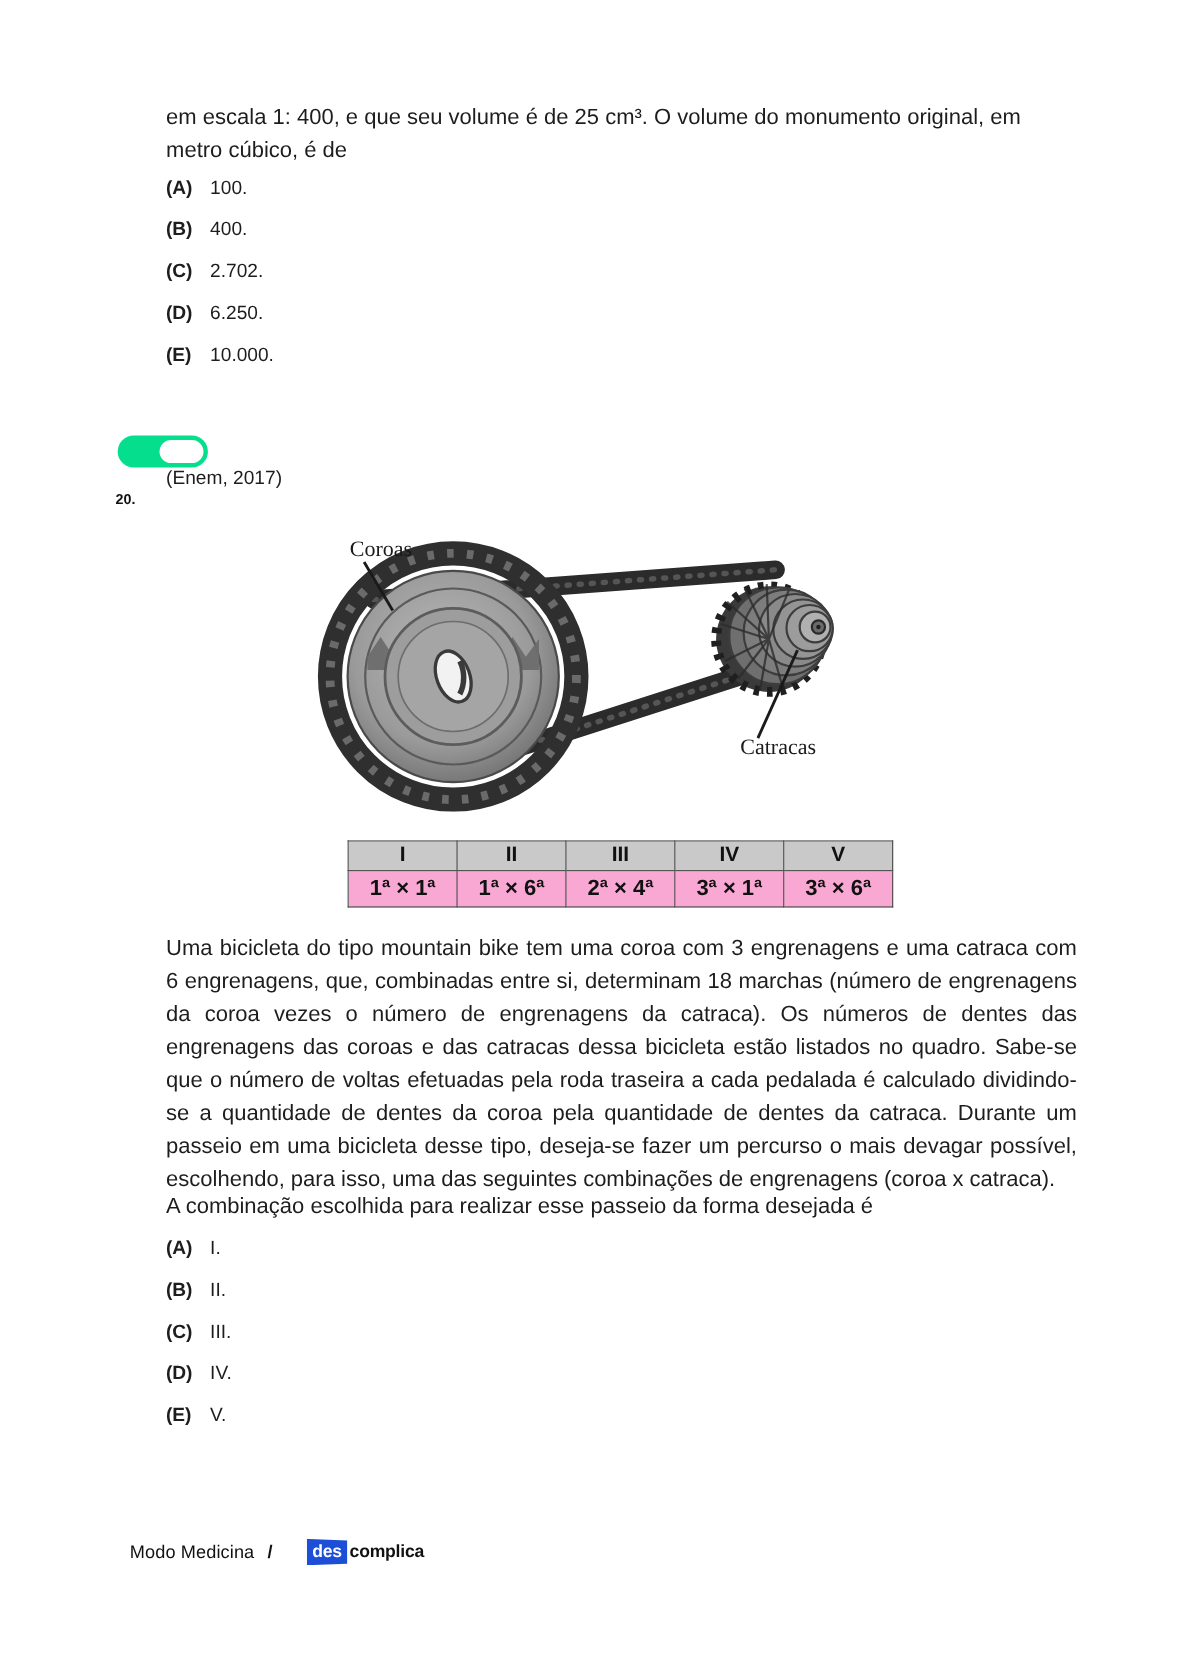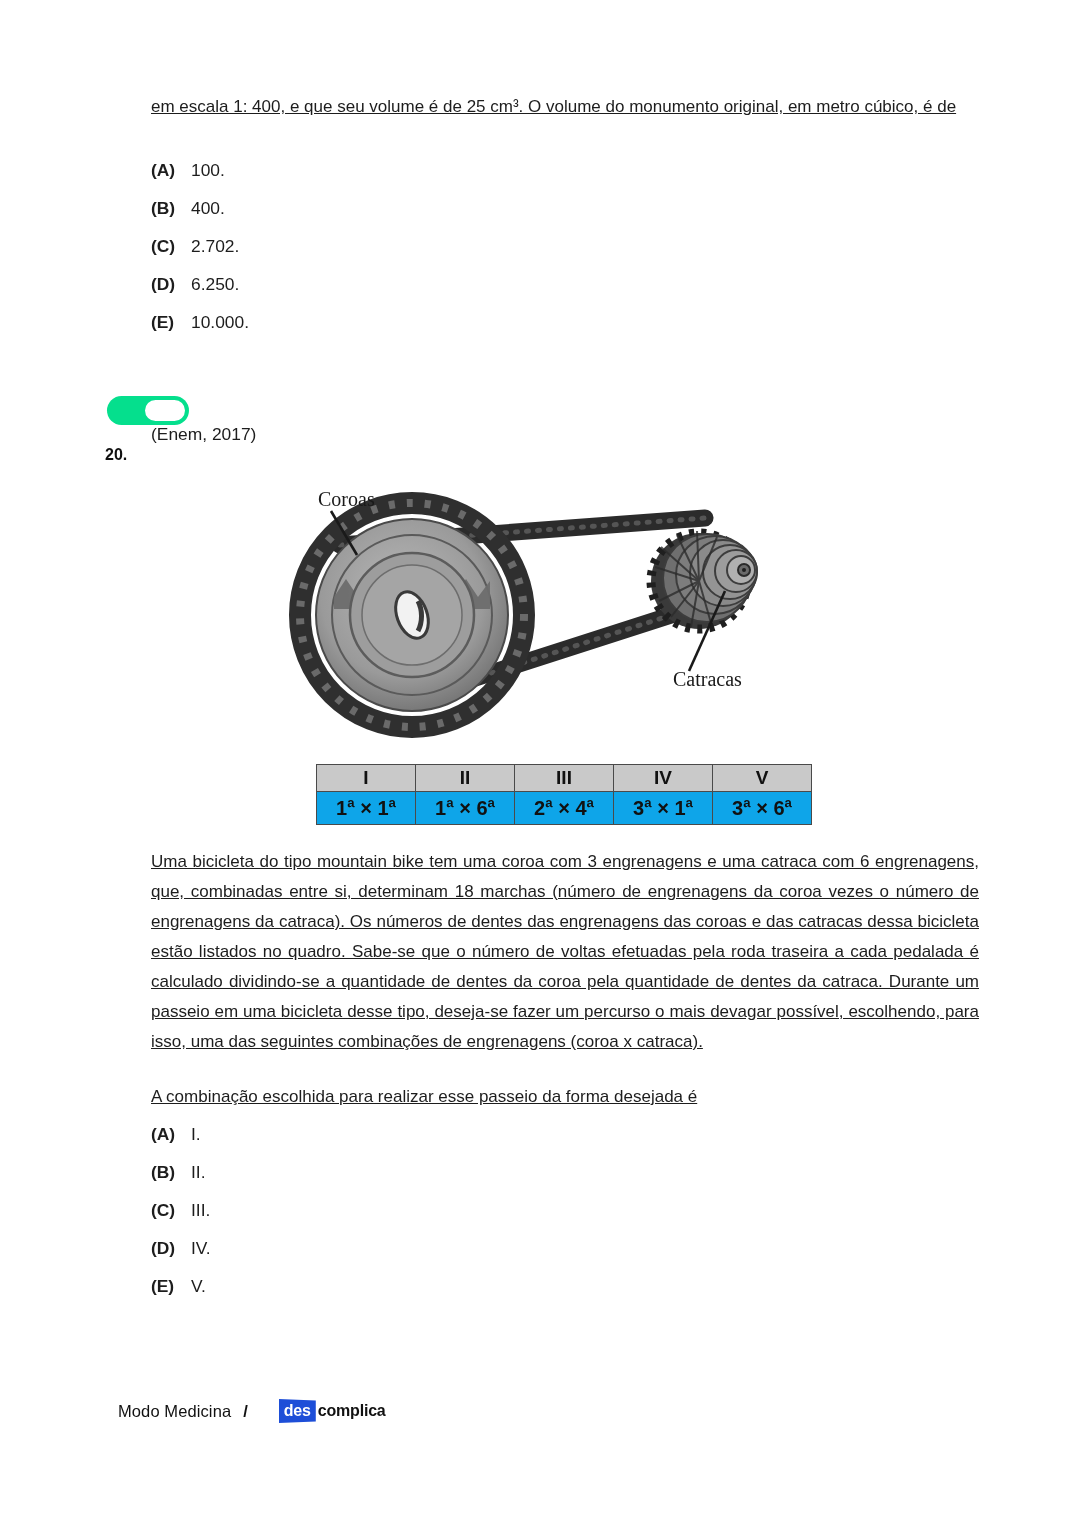--- a/index.html
+++ b/index.html
@@ -24,26 +24,25 @@
   }
 
   
   .text-col {
     position: absolute;
     left: 151px;
     width: 828px;
   }
 
   .para {
-    font-size: 17px;
+    font-size: 20px;
     line-height: 30px;
     color: #1d1d1d;
     text-align: justify;
     margin: 0;
-    text-decoration: underline;
   }
   .para.lead { text-align: left; }
 
   
   .alt-list {
     position: absolute;
     left: 151px;
     width: 500px;
   }
   .alt {
@@ -84,21 +83,21 @@
     background: #ffffff;
     border: 2px solid #05DF8D;
     box-sizing: border-box;
   }
 
   
   .q-number {
     position: absolute;
     left: 105px;
     top: 446px;
-    font-size: 16px;
+    font-size: 13px;
     font-weight: bold;
     color: #111;
   }
   .q-source {
     position: absolute;
     left: 151px;
     top: 424px;
     font-size: 17.4px;
     color: #1d1d1d;
   }
@@ -139,21 +138,21 @@
     color: #111;
   }
   .quadro tr.head td {
     background: #c9c9c9;
     height: 26px;
     font-size: 19px;
     font-weight: bold;
     padding: 0;
   }
   .quadro tr.body td {
-    background: #0ea5e9;
+    background: #f9a8d4;
     height: 32px;
     font-size: 20px;
     font-weight: bold;
     padding: 0 6px;
     white-space: nowrap;
   }
   .quadro col.c0 { width: 99px; }
   .quadro col.c1 { width: 99px; }
   .quadro col.c2 { width: 99px; }
   .quadro col.c3 { width: 99px; }

